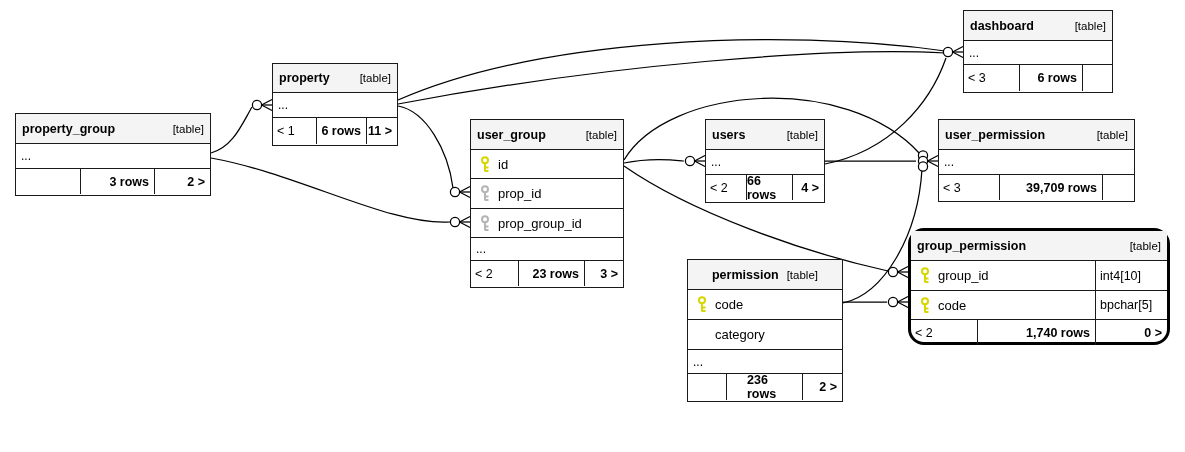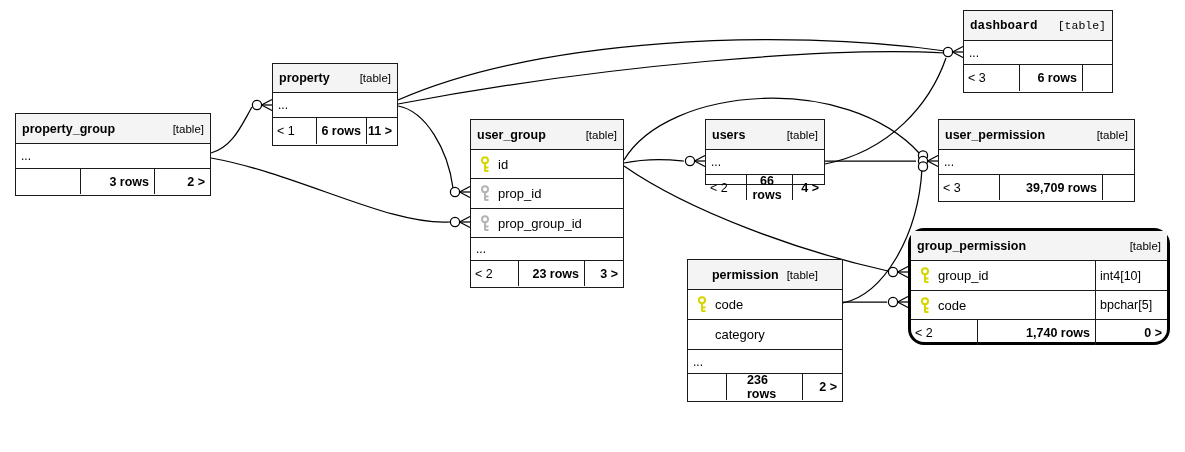--- a/index.html
+++ b/index.html
@@ -164,36 +164,36 @@
         </div>
         <div class="row dots" style="height: 23px;">
           <span class="lbl">...</span>
         </div>
         <div class="ftr" style="height: 25px;">
           <div class="c l" style="width: 47px; flex: 0 0 47px;">&lt; 2</div>
           <div class="c r" style="flex: 1 1 auto;">23 rows</div>
           <div class="c r" style="width: 39px; flex: 0 0 39px;">3 &gt;</div>
         </div>
       </div>
-      <div class="tbl" style="left: 705px; top: 119px; width: 120px; height: 66px; text-align: center;">
+      <div class="tbl" style="left: 705px; top: 119px; width: 120px; height: 84px;">
         <div class="hdr" style="height: 30px;">
           <span class="t">users</span>
           <span class="tag">[table]</span>
         </div>
         <div class="row dots" style="height: 25px;">
           <span class="lbl">...</span>
         </div>
         <div class="ftr" style="height: 25px;">
           <div class="c l" style="width: 40px; flex: 0 0 40px;">&lt; 2</div>
           <div class="c r" style="flex: 1 1 auto;">66 rows</div>
           <div class="c r" style="width: 32px; flex: 0 0 32px;">4 &gt;</div>
         </div>
       </div>
       <div class="tbl" style="left: 963px; top: 10px; width: 150px; height: 83px;">
-        <div class="hdr" style="height: 30px; font-family: Liberation Mono, monospace;">
+        <div class="hdr" style="height: 30px;">
           <span class="t">dashboard</span>
           <span class="tag">[table]</span>
         </div>
         <div class="row dots" style="height: 24px;">
           <span class="lbl">...</span>
         </div>
         <div class="ftr" style="height: 26px;">
           <div class="c l" style="width: 55px; flex: 0 0 55px;">&lt; 3</div>
           <div class="c r" style="flex: 1 1 auto;">6 rows</div>
           <div class="c r" style="width: 30px; flex: 0 0 30px;"></div>

